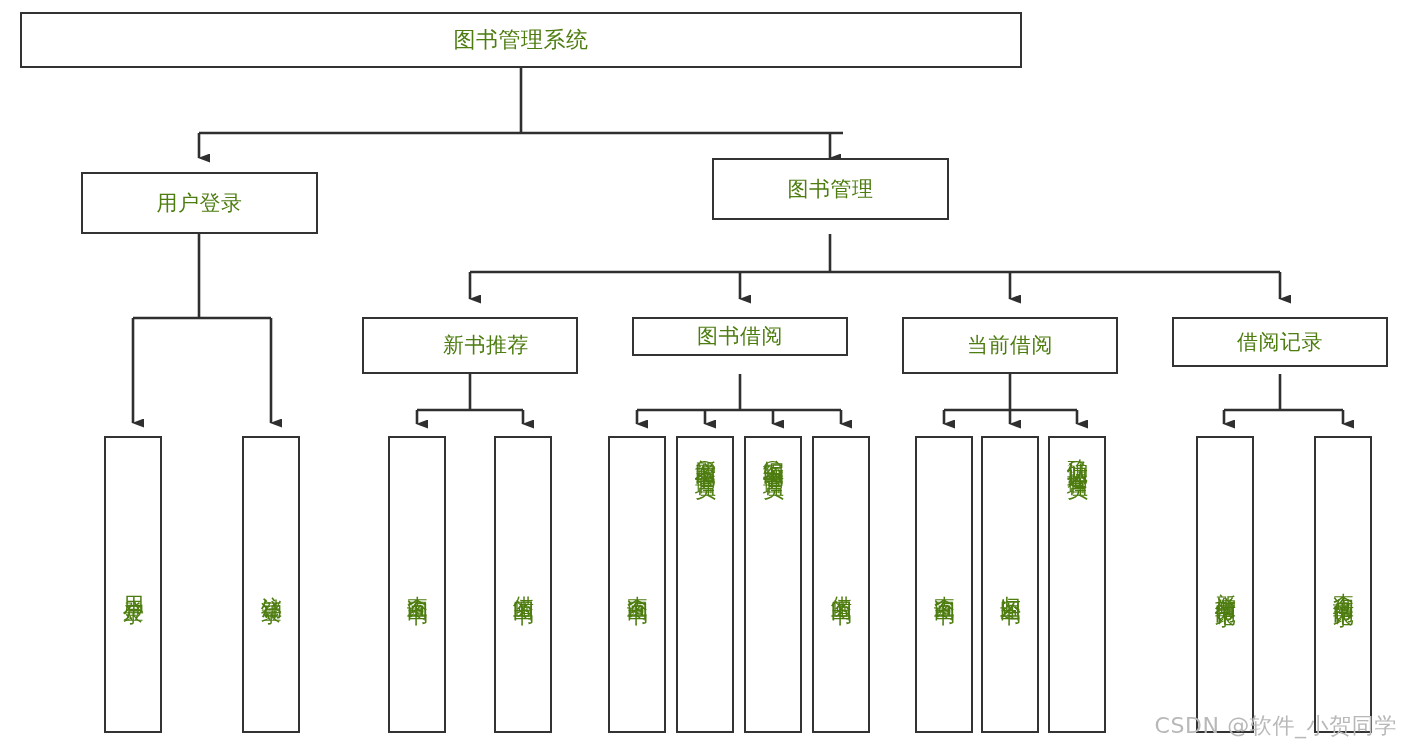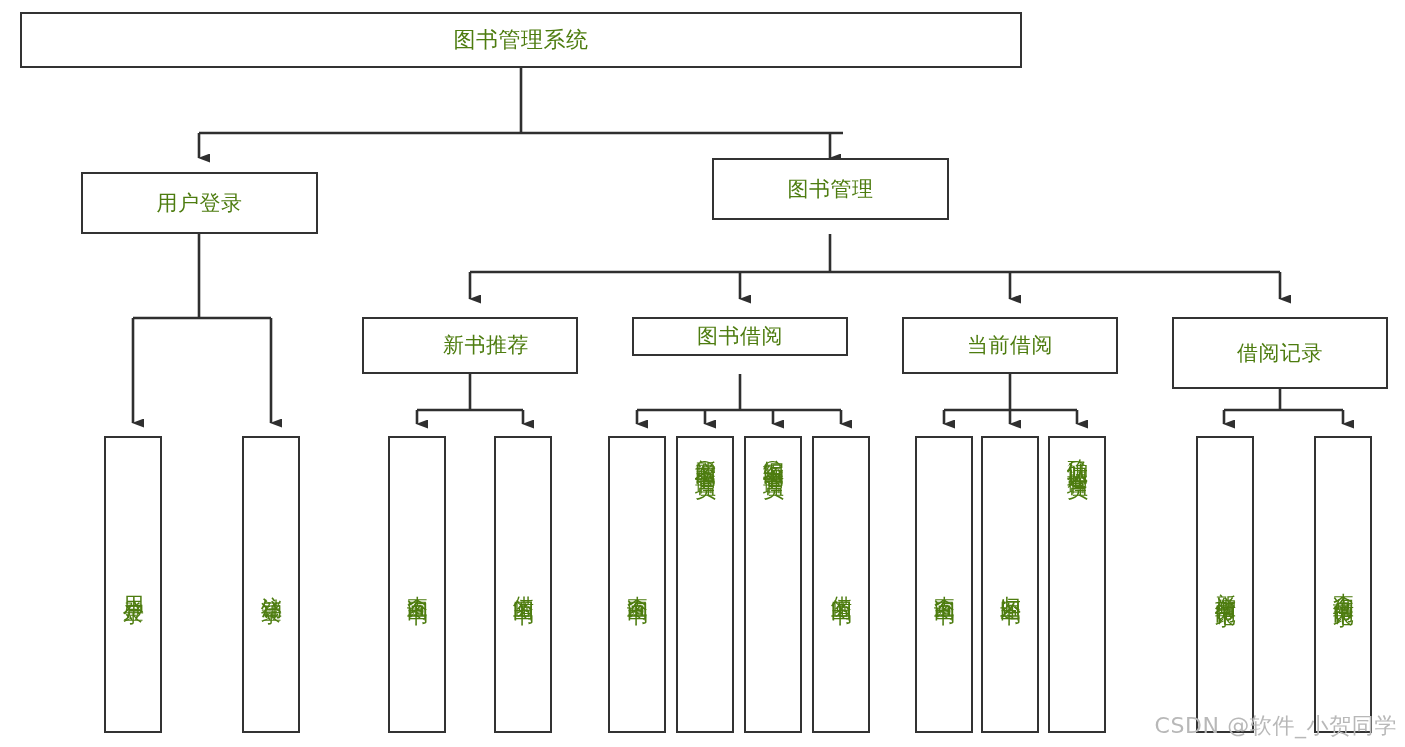--- a/index.html
+++ b/index.html
@@ -153,21 +153,21 @@
   </div>
 
   <div class="node horiz" style="left:632px; top:317px; width:216px; height:39px;">
     <span class="label">图书借阅</span>
   </div>
 
   <div class="node horiz" style="left:902px; top:317px; width:216px; height:57px;">
     <span class="label">当前借阅</span>
   </div>
 
-  <div class="node horiz" style="left:1172px; top:317px; width:216px; height:72px;">
+  <div class="node horiz" style="left:1172px; top:317px; width:216px; height:50px;">
     <span class="label">借阅记录</span>
   </div>
 
   <div class="node vert centered" style="left:104px; top:436px; width:58px; height:297px;">
     <span class="label">用户登录</span>
   </div>
 
   <div class="node vert centered" style="left:242px; top:436px; width:58px; height:297px;">
     <span class="label">注销登录</span>
   </div>

